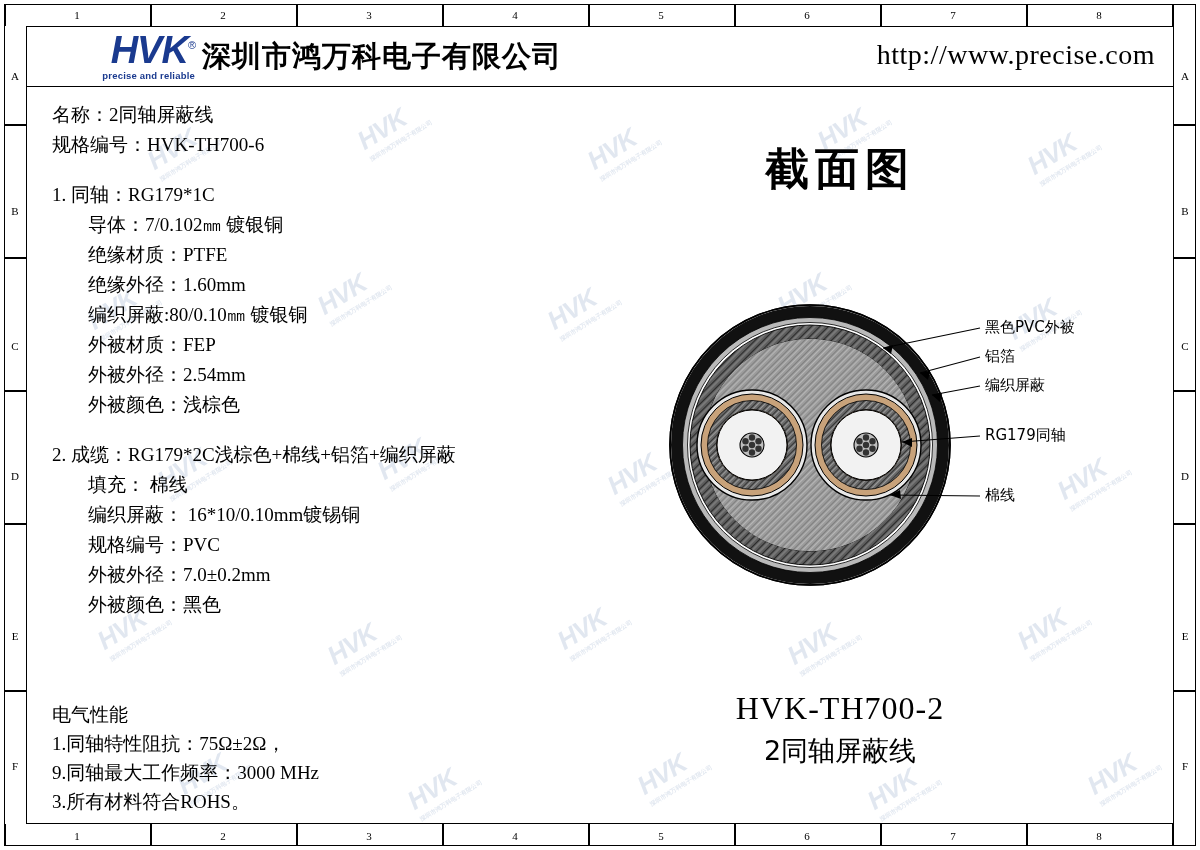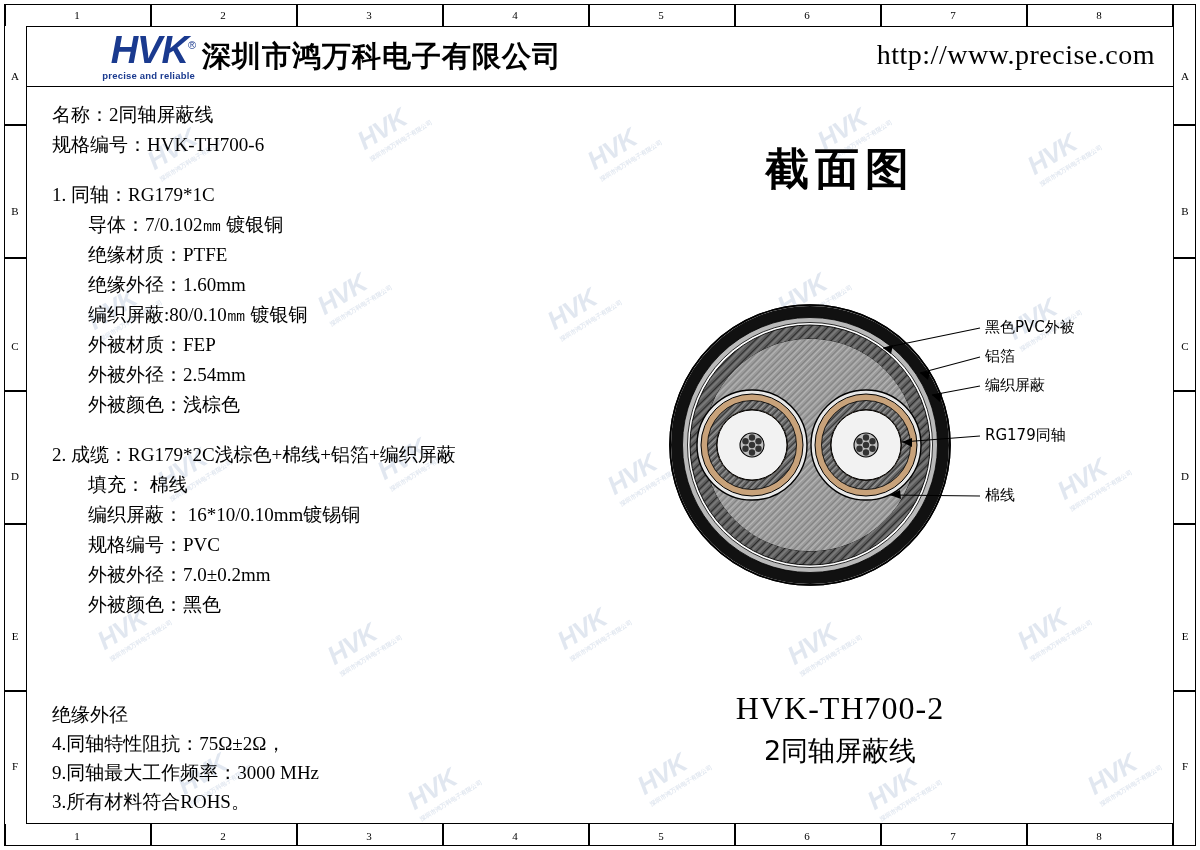--- a/index.html
+++ b/index.html
@@ -326,22 +326,22 @@
 
     <div class="spec-line">2. 成缆：RG179*2C浅棕色+棉线+铝箔+编织屏蔽</div>
     <div class="spec-line indent2">填充： 棉线</div>
     <div class="spec-line indent2 s17">编织屏蔽： 16*10/0.10mm镀锡铜</div>
     <div class="spec-line indent2">规格编号：PVC</div>
     <div class="spec-line indent2">外被外径：7.0±0.2mm</div>
     <div class="spec-line indent2">外被颜色：黑色</div>
   </div>
 
   <div class="electrical">
-    <div class="spec-line">绝缘外径</div>
-    <div class="spec-line">4.同轴特性阻抗：75Ω±2Ω，</div>
+    <div class="spec-line">电气性能</div>
+    <div class="spec-line">1.同轴特性阻抗：75Ω±2Ω，</div>
     <div class="spec-line">9.同轴最大工作频率：3000 MHz</div>
     <div class="spec-line">3.所有材料符合ROHS。</div>
   </div>
 
   <div class="section-title">截面图</div>
 
   <div class="drawing">
     <svg width="520" height="330" viewBox="0 0 520 330">
       <defs>
         <pattern id="braidPat" width="6" height="6" patternUnits="userSpaceOnUse" patternTransform="rotate(45)">

